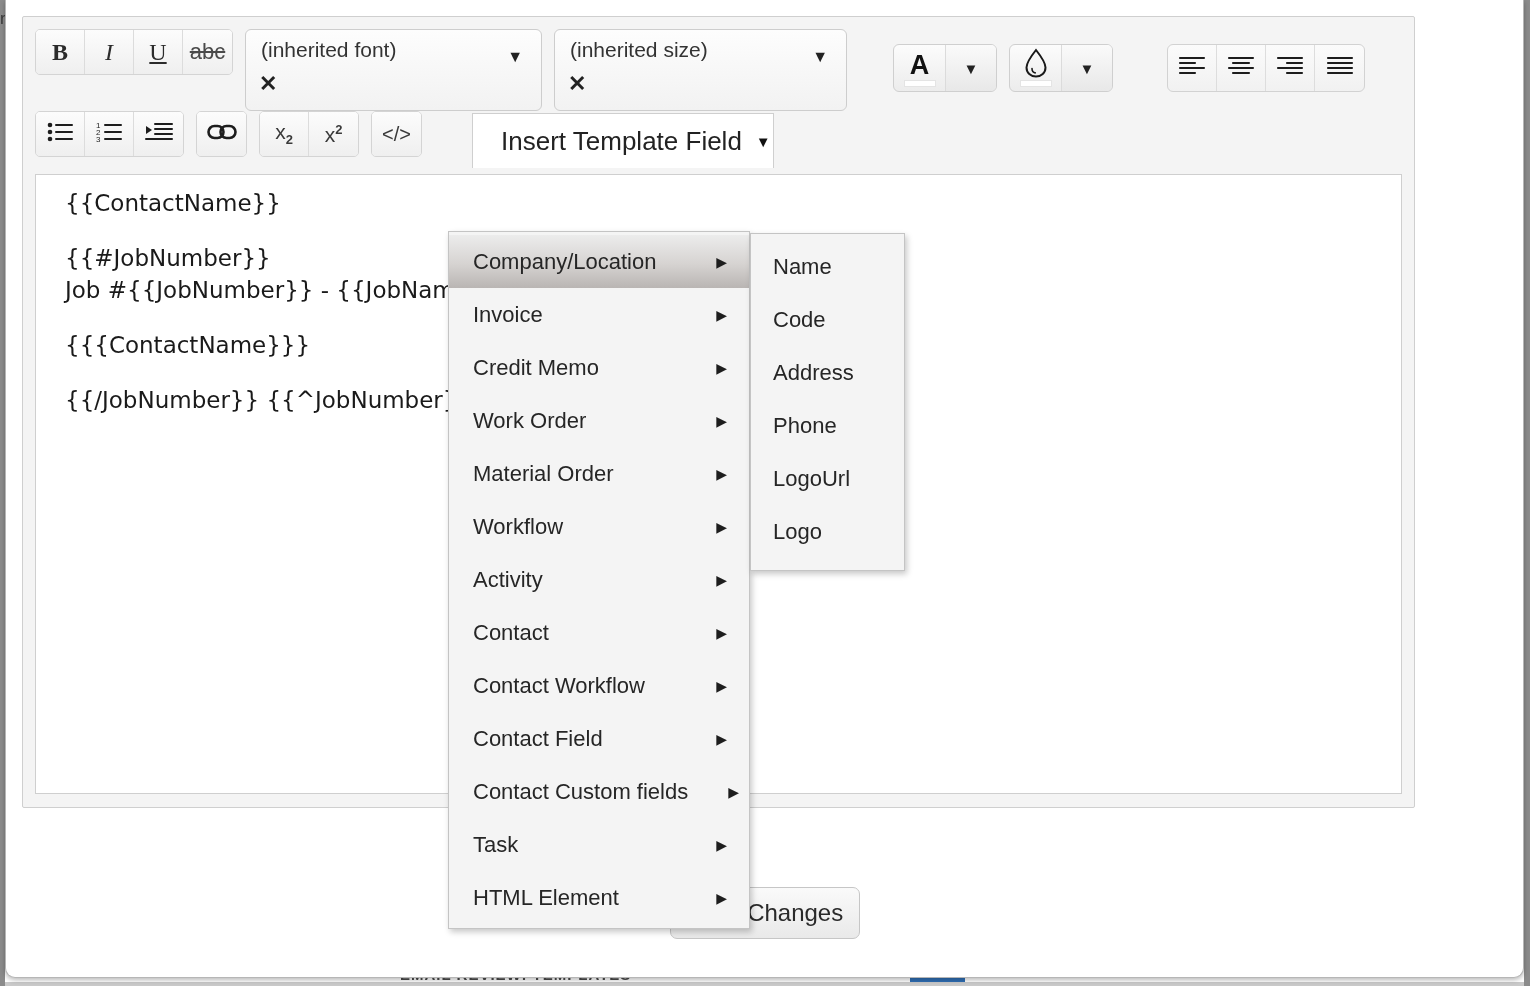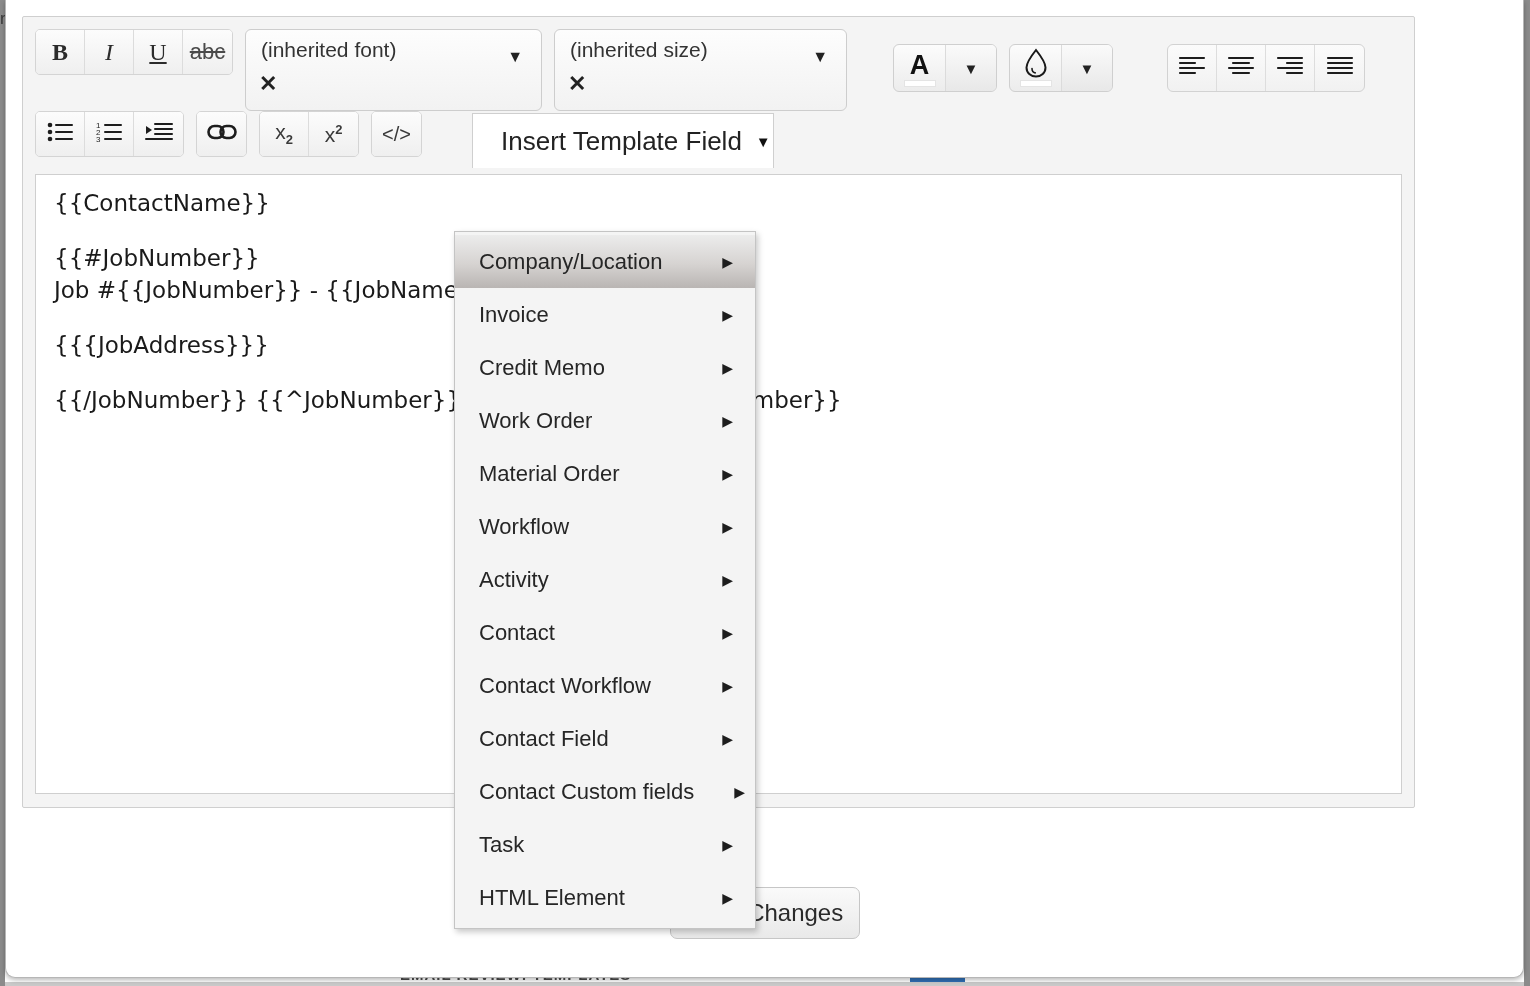--- a/index.html
+++ b/index.html
@@ -228,21 +228,21 @@
   .insert-trigger .it-caret {
     margin-left: 14px; font-size: 15px; color: #111;
   }
 
   
   .edit-area {
     margin: 3px 6px 6px 6px;
     height: 620px;
     background: #ffffff;
     border: 1px solid #cfcfcf;
-    padding: 12px 18px;
+    padding: 12px 29px;
     overflow: hidden;
   }
   .edit-line {
     font-family: "DejaVu Sans", sans-serif;
     font-size: 23px;
     color: #1a1a1a;
     line-height: 1.42;
     white-space: pre;
   }
   .edit-gap { height: 22px; }
@@ -264,21 +264,21 @@
   }
 
   
   .menu {
     position: absolute;
     background: #f4f4f4;
     border: 1px solid #c4c4c4;
     box-shadow: 2px 3px 6px rgba(0,0,0,0.22);
     z-index: 60;
   }
-  .menu.level1 { left: 448px; top: 231px; width: 302px; padding: 3px 0 4px 0; margin-left: 6px; }
+  .menu.level1 { left: 448px; top: 231px; width: 302px; padding: 3px 0 4px 0; }
   .menu.level2 { left: 750px; top: 233px; width: 155px; padding: 6px 0 12px 0; }
 
   .menu-item {
     position: relative;
     height: 53px;
     display: flex; align-items: center;
     padding: 0 12px 0 24px;
     font-size: 22px;
     color: #262626;
     cursor: pointer;
@@ -511,21 +511,21 @@
           </div>
 
         </div>
 
         <div class="edit-area">
           <div class="edit-line">{{ContactName}}</div>
           <div class="edit-gap"></div>
           <div class="edit-line">{{#JobNumber}}</div>
           <div class="edit-line">Job #{{JobNumber}} - {{JobName}}</div>
           <div class="edit-gap"></div>
-          <div class="edit-line">{{{JobAddress}}}</div>
+          <div class="edit-line">{{{ContactName}}}</div>
           <div class="edit-gap"></div>
           <div class="edit-line">{{/JobNumber}} {{^JobNumber}}{{JobNumber}}{{/JobNumber}}</div>
         </div>
       </div>
 
       <div class="save-wrap">
         <div class="save-btn">Save Changes</div>
       </div>
 
     </div>
@@ -579,14 +579,34 @@
     <div class="menu-item">
       <span>Task</span>
       <span class="menu-arrow">▶</span>
     </div>
     <div class="menu-item">
       <span>HTML Element</span>
       <span class="menu-arrow">▶</span>
     </div>
   </div>
 
+  <div class="menu level2">
+    <div class="menu-item">
+      <span>Name</span>
+    </div>
+    <div class="menu-item">
+      <span>Code</span>
+    </div>
+    <div class="menu-item">
+      <span>Address</span>
+    </div>
+    <div class="menu-item">
+      <span>Phone</span>
+    </div>
+    <div class="menu-item">
+      <span>LogoUrl</span>
+    </div>
+    <div class="menu-item">
+      <span>Logo</span>
+    </div>
+  </div>
 
 </div>
 
 </body></html>

